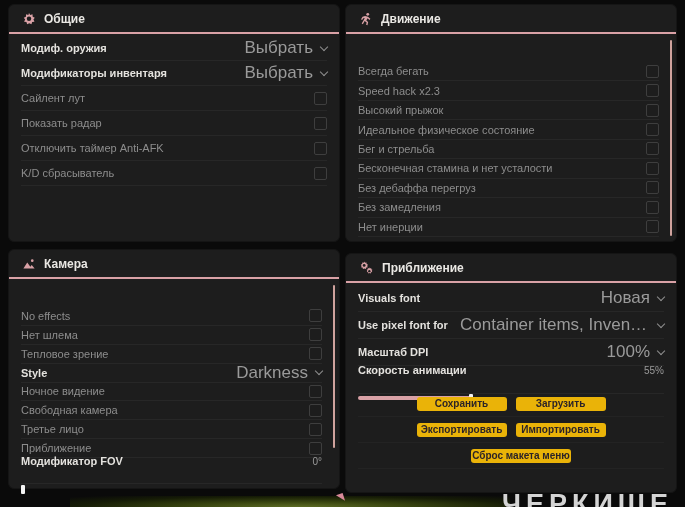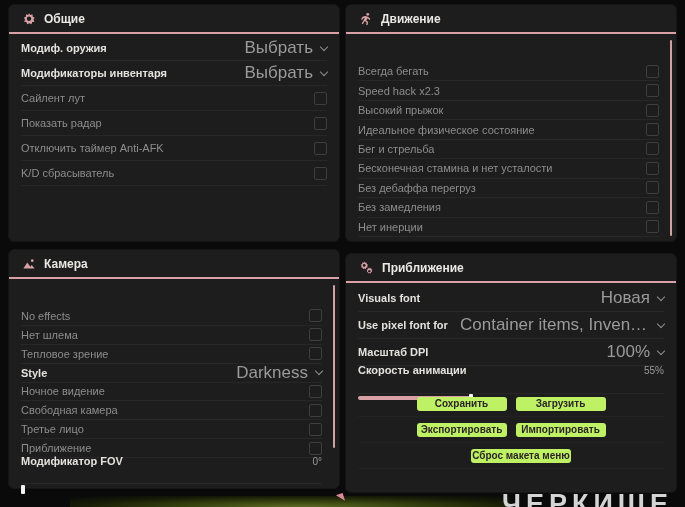--- a/index.html
+++ b/index.html
@@ -54,21 +54,21 @@
   .slider-fill{position:absolute;left:0;top:1px;height:4px;background:#d9a1a6;border-radius:2px;}
   .slider-handle{position:absolute;top:-1px;width:4px;height:9px;background:#f3f3f3;border-radius:1px;cursor:pointer;}
 
   .scrollbar{position:absolute;width:2px;background:#cfa29d;border-radius:1px;}
   .p-movement .scrollbar{right:4px;top:35px;bottom:5px;}
   .p-camera .scrollbar{right:4px;top:35px;height:163px;}
 
   .btns{position:absolute;left:12px;right:12px;top:137px;}
   .btn-row{display:flex;justify-content:center;align-items:center;gap:9px;height:25px;
            border-bottom:1px solid #232323;}
-  .btn{background:#bef264;color:#2b2327;font-weight:bold;font-size:10px;border:none;border-radius:3px;
+  .btn{background:#eab308;color:#2b2327;font-weight:bold;font-size:10px;border:none;border-radius:3px;
        width:90px;height:14px;display:flex;align-items:center;justify-content:center;cursor:pointer;
        font-family:"Liberation Sans",sans-serif;padding:0;}
   .btn.wide{width:100px;margin-left:20px;}
 </style>
 </head>
 <body>
 
 <div class="screen">
 
   <div class="scene-glow"></div>

